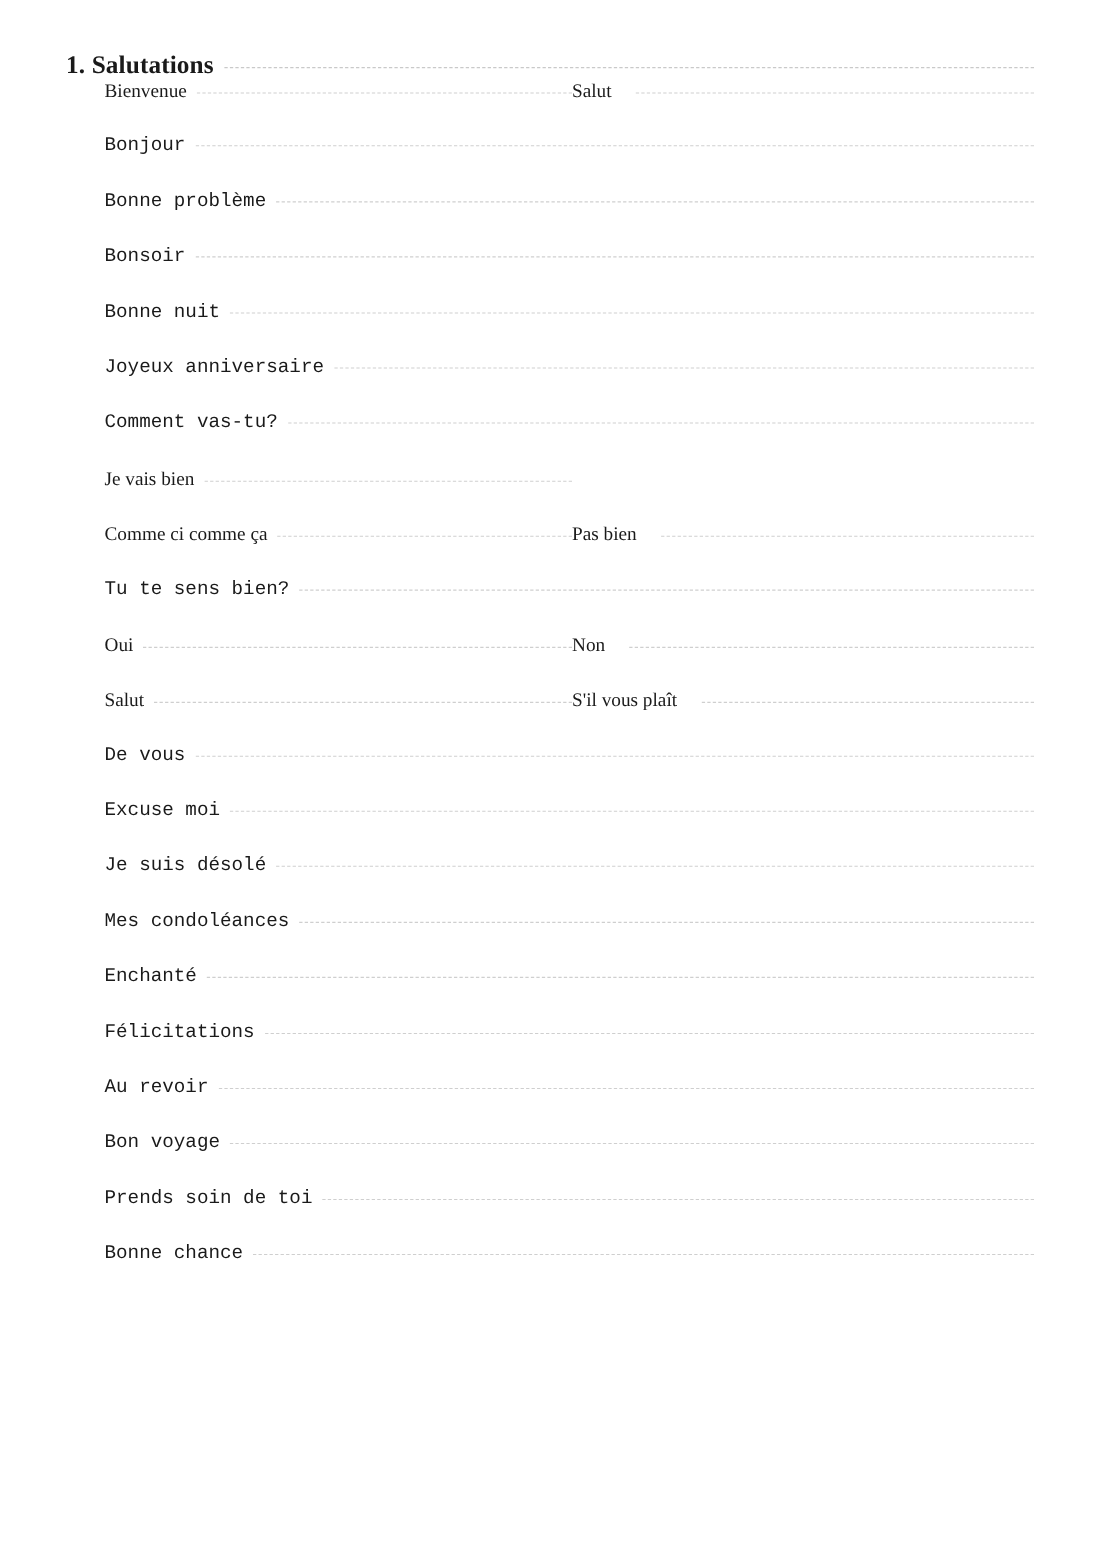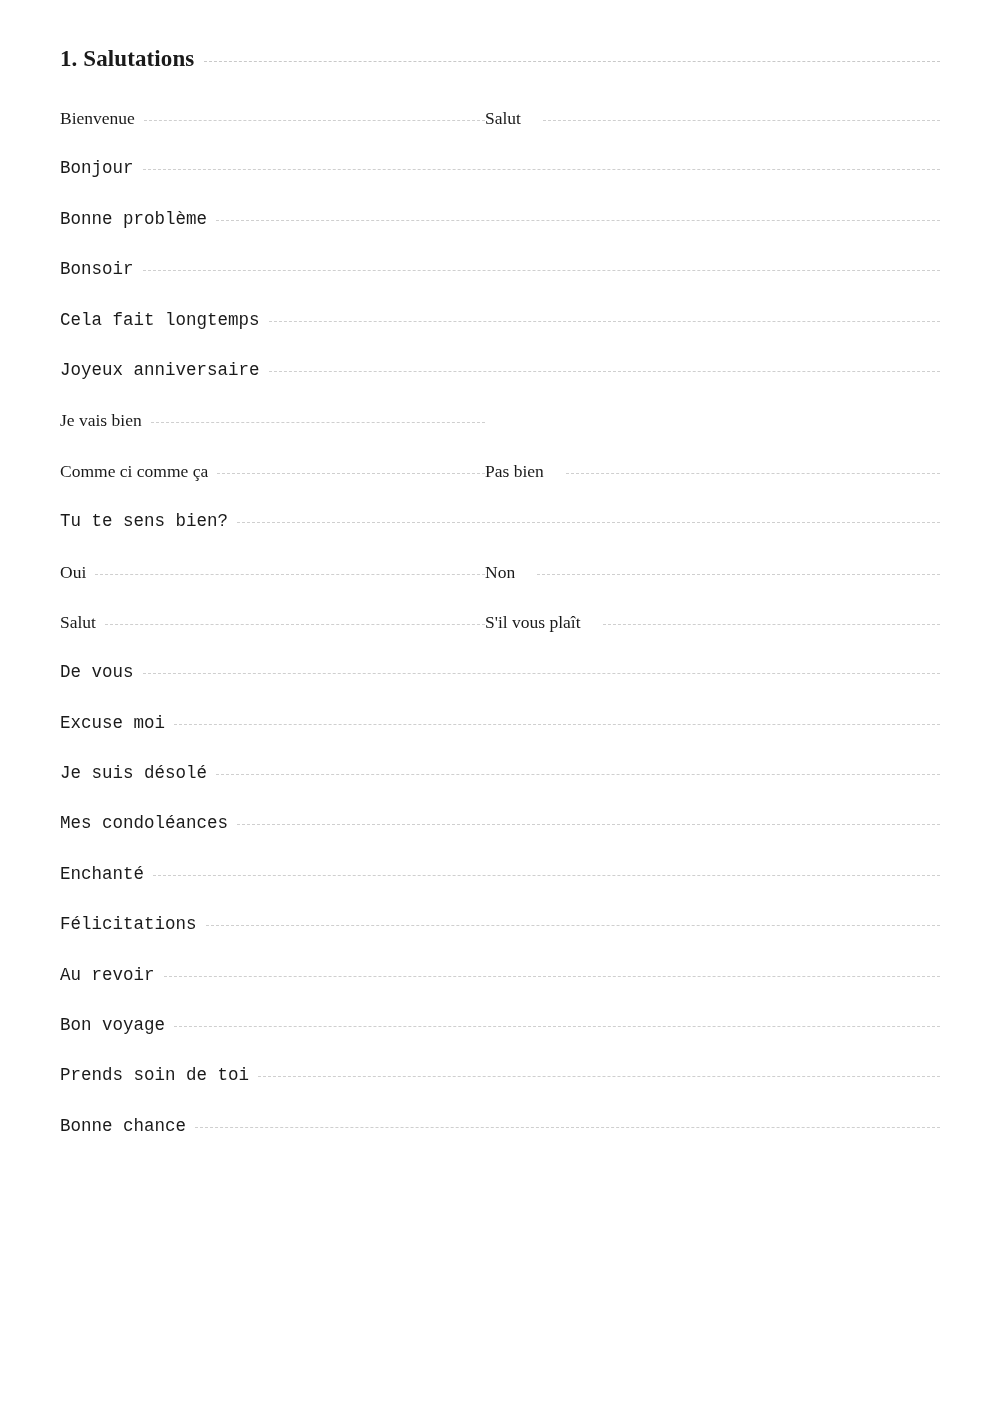--- a/index.html
+++ b/index.html
@@ -17,40 +17,40 @@
   }
   .page {
     padding: 46px 60px 0 60px;
     box-sizing: border-box;
     width: 1000px;
     height: 1414px;
   }
   .section-title-row {
     display: flex;
     align-items: baseline;
-    margin-bottom: 36px;
   }
   .section-title {
     font-size: 23px;
     font-weight: bold;
     white-space: nowrap;
     letter-spacing: 0.1px;
   }
   .title-rule {
     flex: 1 1 auto;
     margin-left: 10px;
     border-bottom: 1px dashed #c9c9c9;
     position: relative;
     top: -4px;
     height: 1px;
   }
   .entry-row {
     display: flex;
     align-items: baseline;
     height: 50.4px;
+    margin-left: 35px;
   }
   .cell {
     display: flex;
     align-items: baseline;
     box-sizing: border-box;
   }
   .cell.left {
     width: 425px;
     flex: 0 0 425px;
   }
@@ -113,31 +113,37 @@
         </div>
       </div>
       <div class="entry-row">
         <div class="cell full">
           <span class="term">Bonsoir</span>
           <span class="fill-rule"></span>
         </div>
       </div>
       <div class="entry-row">
         <div class="cell full">
-          <span class="term">Cela fait longtemps</span>
+          <span class="term">Bonne nuit</span>
           <span class="fill-rule"></span>
         </div>
       </div>
       <div class="entry-row">
         <div class="cell full">
           <span class="term">Joyeux anniversaire</span>
           <span class="fill-rule"></span>
         </div>
       </div>
       <div class="entry-row">
+        <div class="cell full">
+          <span class="term">Comment vas-tu?</span>
+          <span class="fill-rule"></span>
+        </div>
+      </div>
+      <div class="entry-row">
         <div class="cell left">
           <span class="term">Je vais bien</span>
           <span class="fill-rule"></span>
         </div>
       </div>
       <div class="entry-row">
         <div class="cell left">
           <span class="term">Comme ci comme ça</span>
           <span class="fill-rule"></span>
         </div>

